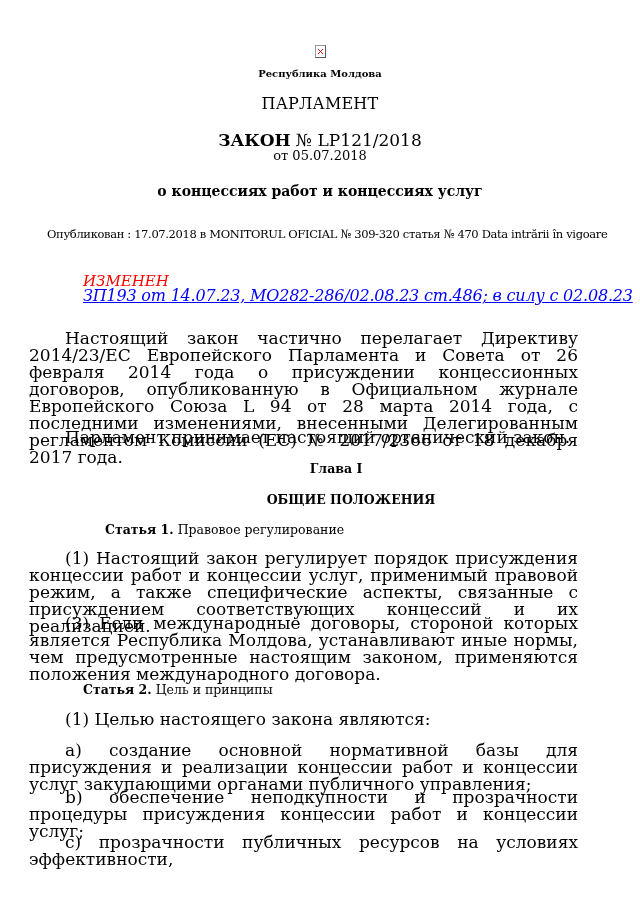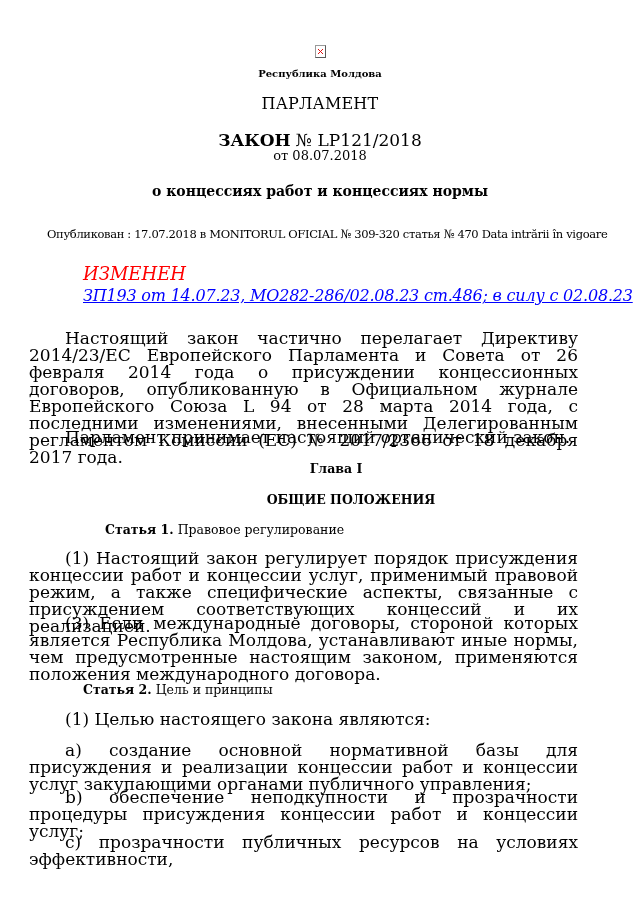--- a/index.html
+++ b/index.html
@@ -78,22 +78,22 @@
       font-size: 14px;
       font-weight: bold;
     }
     .published {
       position: absolute; top: 227px; left: 47px; width: 560px;
       font-size: 11.5px;
       white-space: nowrap;
       letter-spacing: -0.35px;
     }
     .modified {
-      position: absolute; top: 263px; left: 83px;
-      font-size: 18px;
+      position: absolute; top: 272px; left: 83px;
+      font-size: 15px;
       font-style: italic;
       color: #ff0000;
     }
     .amend-link {
       position: absolute; top: 286px; left: 83px;
       font-size: 16px;
       font-style: italic;
       color: #0000ff;
       text-decoration: underline;
       white-space: nowrap;
@@ -132,23 +132,23 @@
 
   <div class="republic">Республика Молдова</div>
 
   <div class="parliament">ПАРЛАМЕНТ</div>
 
   <div class="law-no">
     <b>ЗАКОН</b>
     <span>№ LP121/2018</span>
   </div>
 
-  <div class="law-date">от 08.07.2018</div>
+  <div class="law-date">от 05.07.2018</div>
 
-  <div class="law-title">о концессиях работ и концессиях нормы</div>
+  <div class="law-title">о концессиях работ и концессиях услуг</div>
 
   <div class="published">Опубликован : 17.07.2018 в MONITORUL OFICIAL № 309-320 статья № 470 Data intrării în vigoare</div>
 
   <div class="modified">ИЗМЕНЕН</div>
 
   <a class="amend-link">ЗП193 от 14.07.23, MO282-286/02.08.23 ст.486; в силу с 02.08.23</a>
 
   <p class="para" style="top:330px;">Настоящий закон частично перелагает Директиву 2014/23/ЕС Европейского Парламента и Совета от 26 февраля 2014 года о присуждении концессионных договоров, опубликованную в Официальном журнале Европейского Союза L 94 от 28 марта 2014 года, с последними изменениями, внесенными Делегированным регламентом Комиссии (ЕС) № 2017/2366 от 18 декабря 2017 года.</p>
 
   <p class="para" style="top:429px;">Парламент принимает настоящий органический закон.</p>

